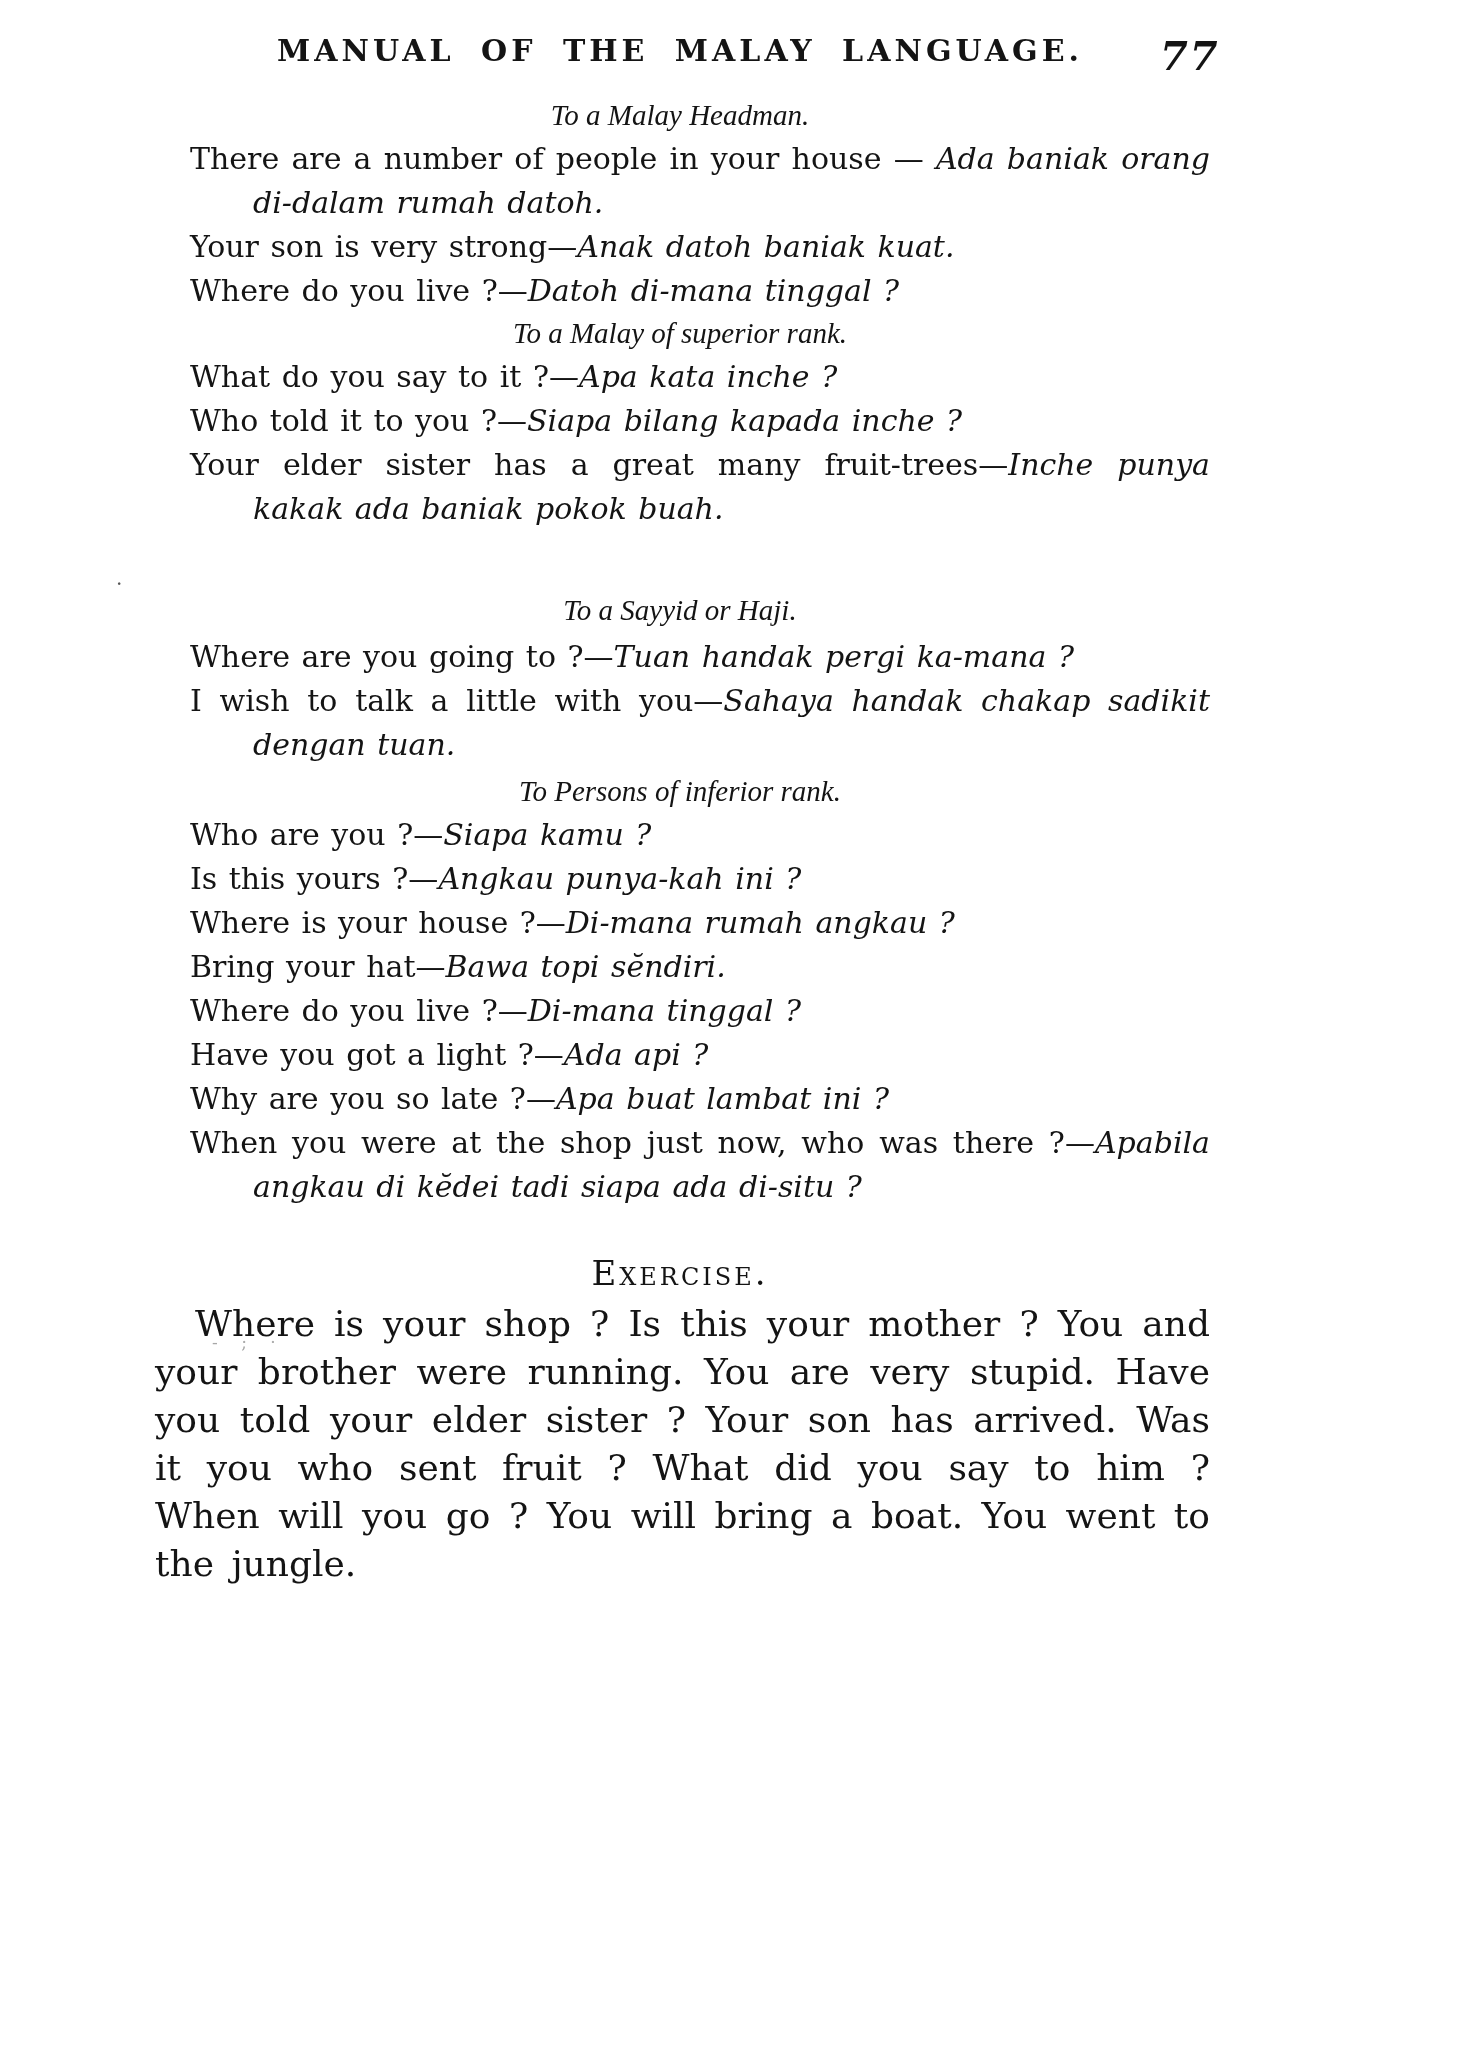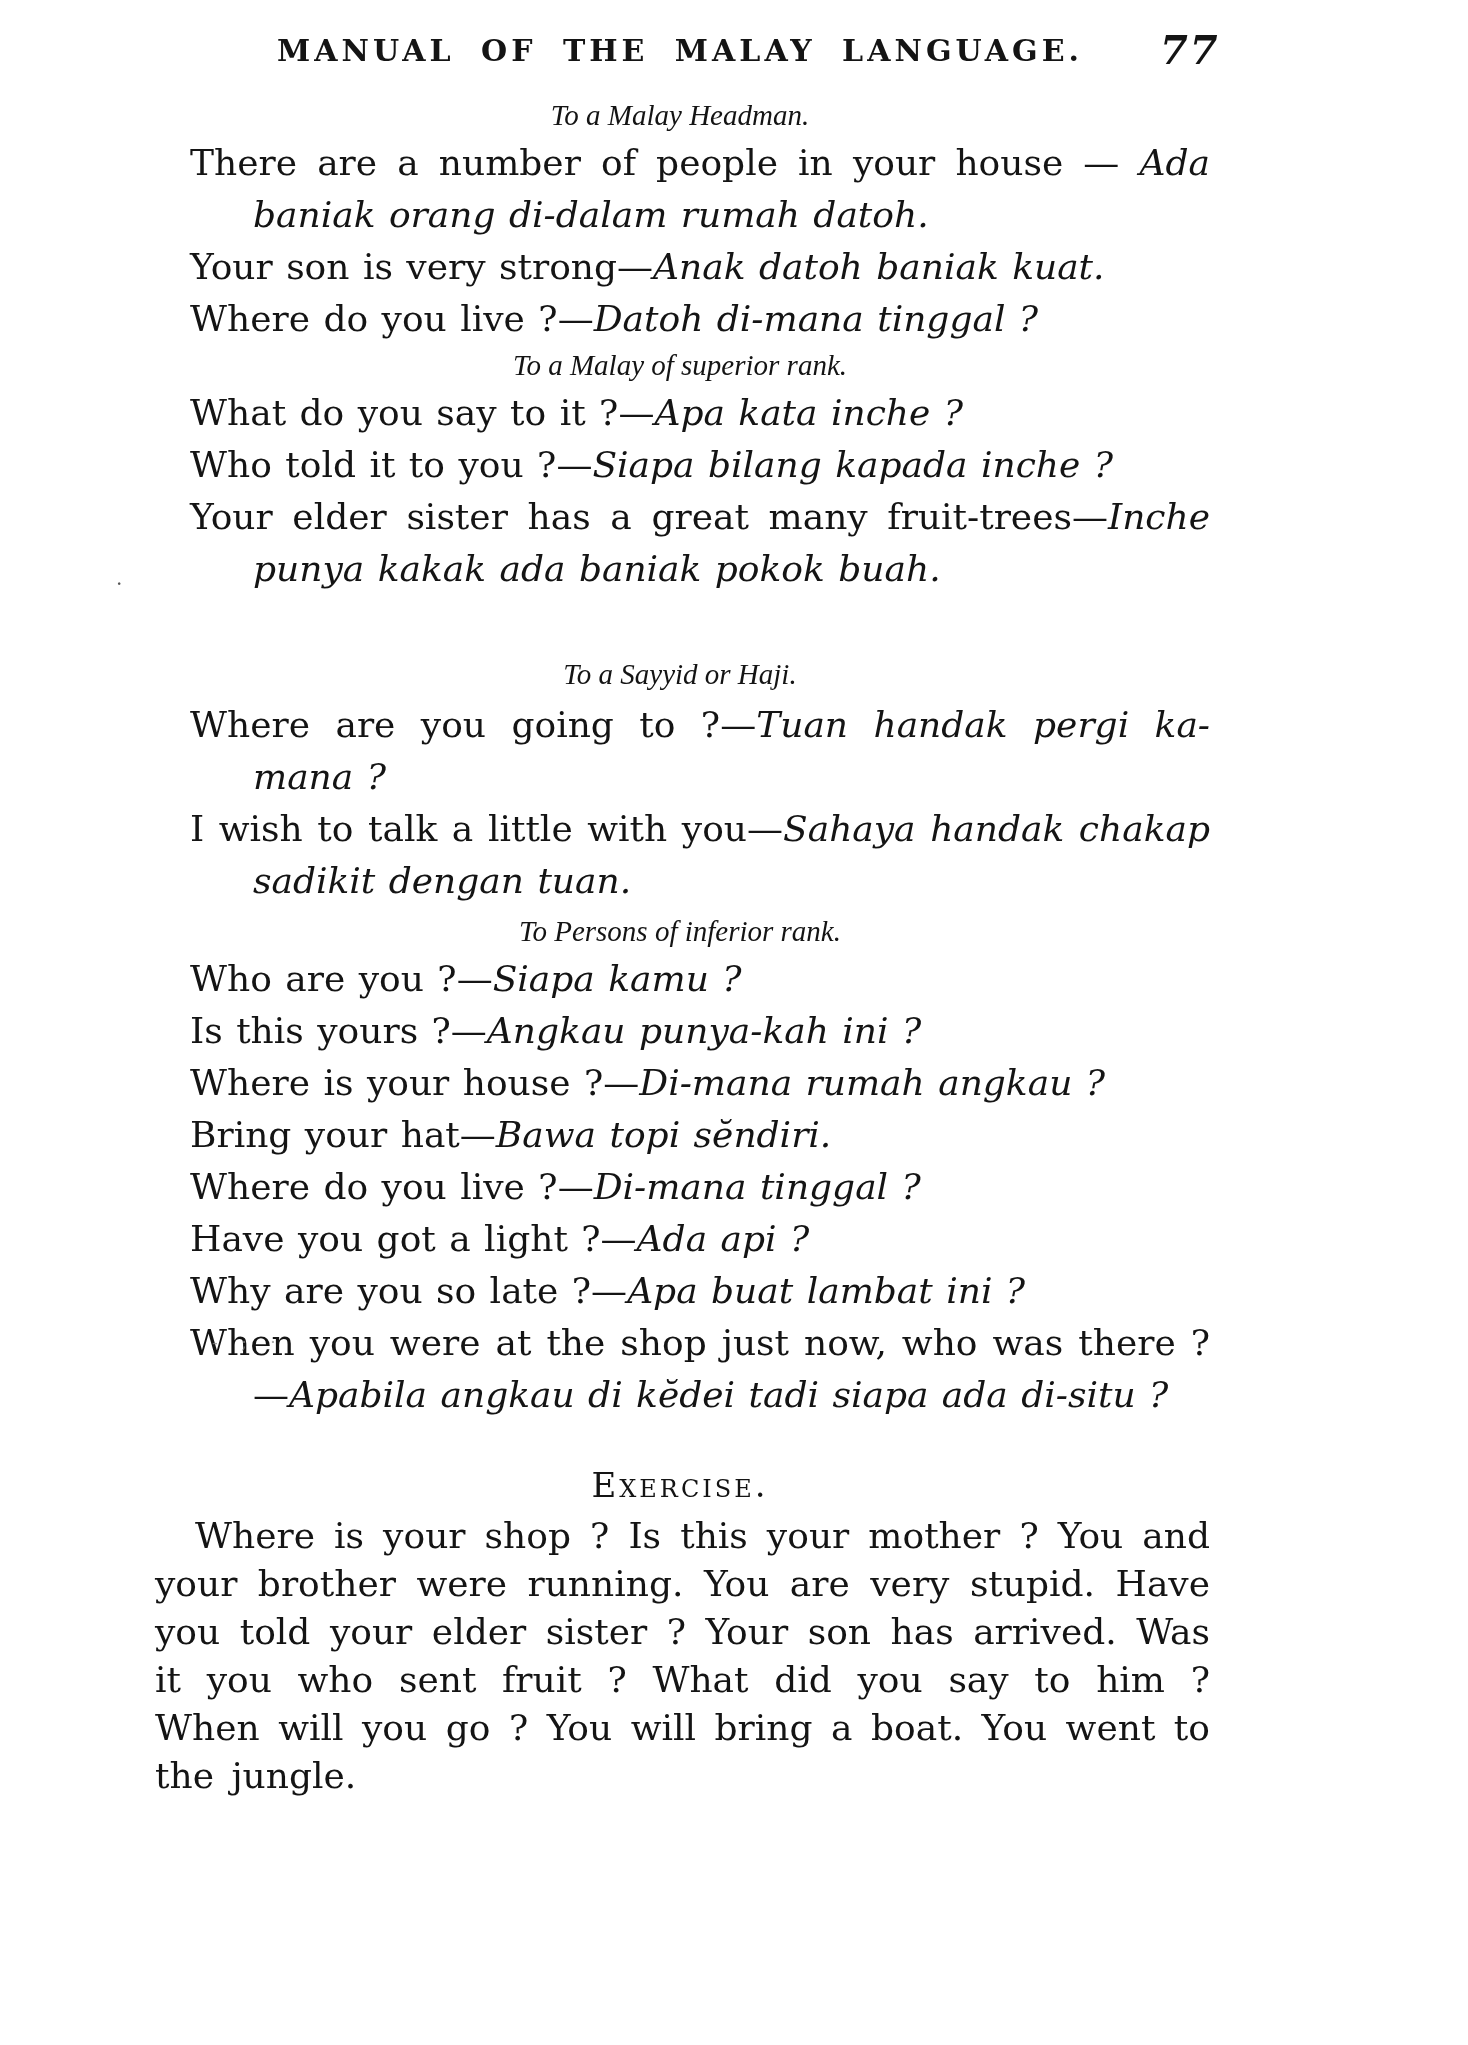--- a/index.html
+++ b/index.html
@@ -7,37 +7,37 @@
     width:1468px;height:2045px;background:#ffffff;position:relative;
     font-family:"DejaVu Serif","Liberation Serif",serif;color:#141414;
     overflow:hidden;
   }
   .runhead{
     margin:33px 258px 0 150px;text-align:center;
     font-size:30px;font-weight:700;letter-spacing:4px;word-spacing:12px;
     line-height:36px;
   }
   .pagenum{
-    position:absolute;top:26px;left:1160px;
+    position:absolute;top:32px;left:1160px;
     font-size:40px;font-weight:700;font-style:italic;letter-spacing:2px;
   }
   .sec-title{
     margin:0 258px 0 150px;text-align:center;
     font-style:italic;font-size:29px;line-height:40px;font-family:Liberation Serif, serif;
   }
   .sec-title.t1{margin-top:26px;}
   .sec-title.t2{}
   .sec-title.t3{margin-top:59px;}
   .sec-title.t4{margin-top:4px;}
   .phrase-list{
     margin:2px 258px 0 190px;
   }
   .phrase-list.l3{margin-top:5px;}
   .phrase{
-    font-size:36px;line-height:52px;text-align:justify;word-spacing:2px;
+    font-size:30px;line-height:44px;text-align:justify;word-spacing:2px;
     padding-left:63px;text-indent:-63px;
   }
   .ms{font-style:italic;}
   .exercise-title{
     margin:44px 258px 4px 150px;text-align:center;
     font-variant:small-caps;font-size:34px;letter-spacing:3px;line-height:40px;
   }
   .exercise-body{
     margin:7px 258px 0 155px;
     font-size:36px;line-height:48px;text-align:justify;

